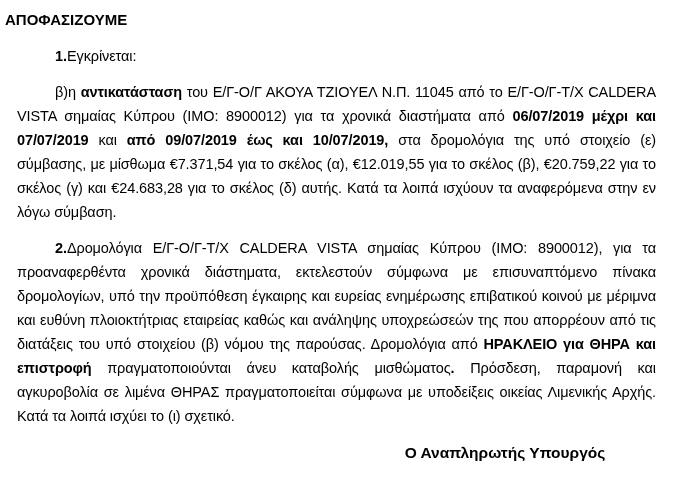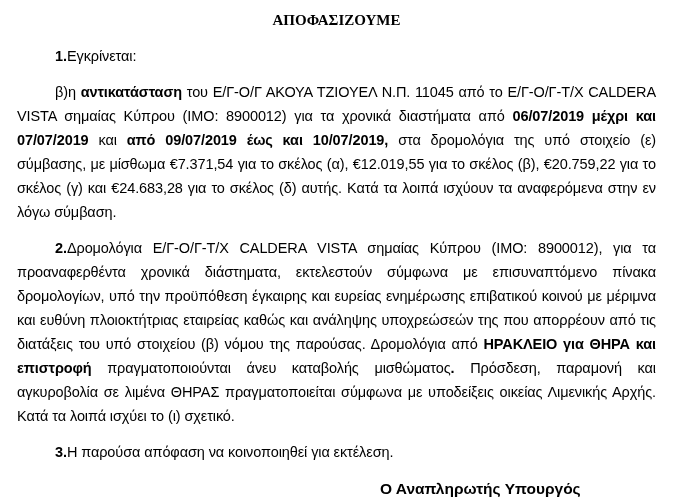--- a/index.html
+++ b/index.html
@@ -11,41 +11,40 @@
     height: 500px;
     background: #ffffff;
     color: #000000;
     font-family: "Liberation Sans", sans-serif;
     overflow: hidden;
   }
   .page {
     padding: 8px 31px 0 5px;
   }
   .doc-title {
-    text-align: center;
     font-weight: bold;
     font-size: 15px;
     line-height: 24px;
     margin: 0;
-    font-family: Liberation Serif, serif;
   }
   p.doc-par {
     margin: 12px;
     text-align: justify;
     text-indent: 38px;
     font-size: 14.5px;
     line-height: 24px;
     letter-spacing: -0.1px;
   }
   p.doc-par span.run-bold {
     font-weight: bold;
   }
   .signature-block {
     width: 250px;
     margin-left: 375px;
+    text-align: center;
   }
   .sig-role {
     margin-top: 15px;
     font-weight: bold;
     font-size: 15.5px;
     line-height: 20px;
   }
 </style>
 </head>
 <body>
@@ -54,20 +53,19 @@
 
   <h1 class="doc-title">ΑΠΟΦΑΣΙΖΟΥΜΕ</h1>
 
   <p class="doc-par"><span class="run-bold">1.</span><span>Εγκρίνεται:</span></p>
 
 
   <p class="doc-par"><span>β)η </span><span class="run-bold">αντικατάσταση</span><span> του Ε/Γ-Ο/Γ ΑΚΟΥΑ ΤΖΙΟΥΕΛ Ν.Π. 11045 από το Ε/Γ-Ο/Γ-Τ/Χ CALDERA VISTA σημαίας Κύπρου (ΙΜΟ: 8900012) για τα χρονικά διαστήματα από </span><span class="run-bold">06/07/2019 μέχρι και 07/07/2019</span><span> και </span><span class="run-bold">από 09/07/2019 έως και 10/07/2019,</span><span> στα δρομολόγια της υπό στοιχείο (ε) σύμβασης, με μίσθωμα €7.371,54 για το σκέλος (α),  €12.019,55 για το σκέλος (β),  €20.759,22 για το σκέλος (γ) και €24.683,28 για το σκέλος (δ) αυτής. Κατά τα λοιπά ισχύουν τα αναφερόμενα στην εν λόγω σύμβαση.</span></p>
 
   <p class="doc-par"><span class="run-bold">2.</span><span>Δρομολόγια Ε/Γ-Ο/Γ-Τ/Χ CALDERA VISTA σημαίας Κύπρου (ΙΜΟ: 8900012), για τα προαναφερθέντα χρονικά διάστηματα, εκτελεστούν σύμφωνα με επισυναπτόμενο πίνακα δρομολογίων, υπό την προϋπόθεση έγκαιρης και ευρείας ενημέρωσης επιβατικού κοινού με μέριμνα και ευθύνη πλοιοκτήτριας εταιρείας καθώς και ανάληψης υποχρεώσεών της που απορρέουν από τις διατάξεις του υπό στοιχείου (β) νόμου της παρούσας. Δρομολόγια από </span><span class="run-bold">ΗΡΑΚΛΕΙΟ για ΘΗΡΑ και επιστροφή</span><span> πραγματοποιούνται άνευ καταβολής μισθώματος</span><span class="run-bold">.</span><span> Πρόσδεση, παραμονή και αγκυροβολία σε λιμένα ΘΗΡΑΣ πραγματοποιείται σύμφωνα με υποδείξεις οικείας Λιμενικής Αρχής. Κατά τα λοιπά ισχύει το (ι) σχετικό.</span></p>
 
-  <p class="doc-par"><span class="run-bold">3.</span><span>Η παρούσα απόφαση να κοινοποιηθεί για εκτέλεση.</span></p>
 
   <div class="signature-block">
     <div class="sig-role">Ο Αναπληρωτής Υπουργός</div>
 
   </div>
 
 </div>
 
 </body></html>

